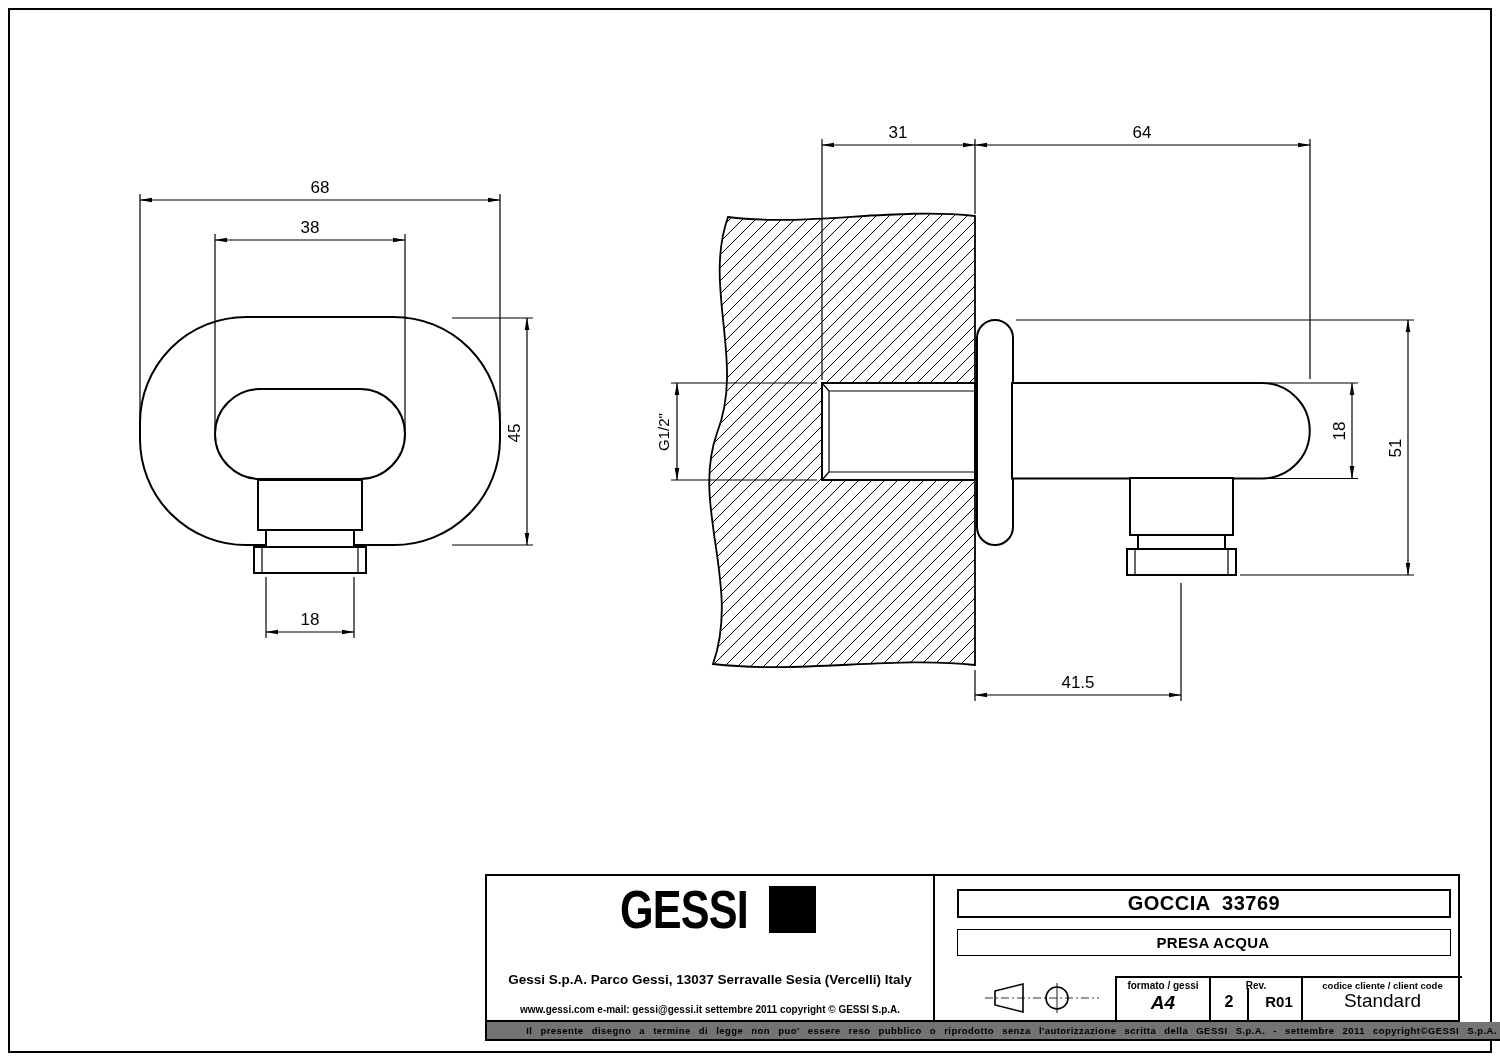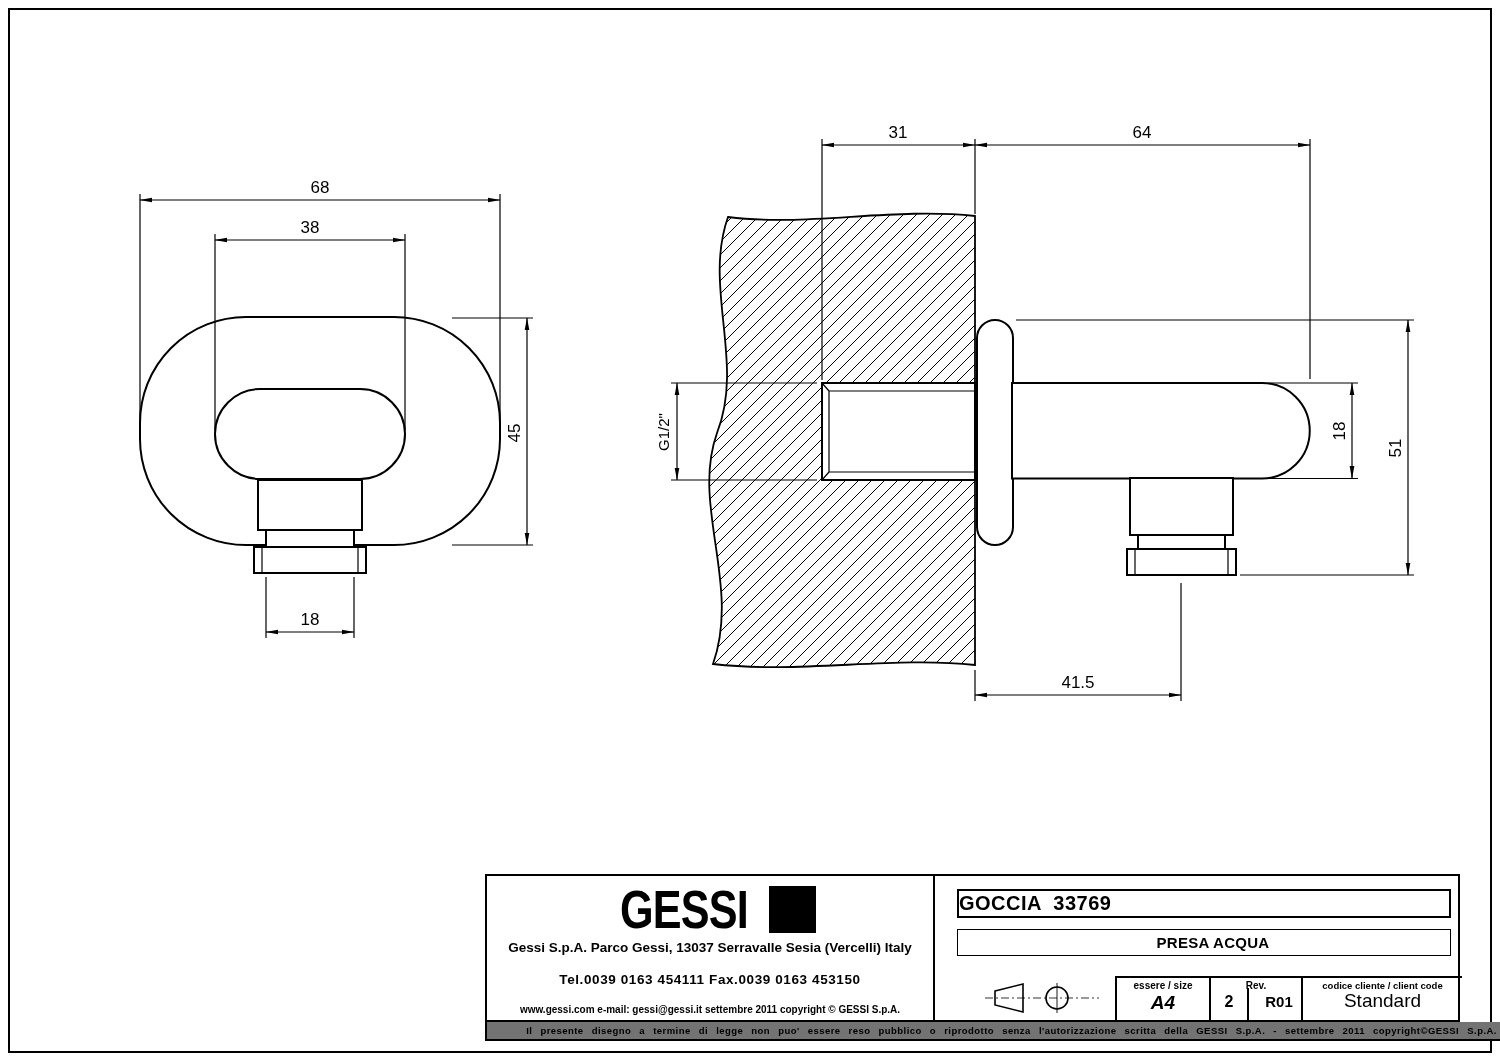--- a/index.html
+++ b/index.html
@@ -23,21 +23,21 @@
   .logo-row{display:flex;align-items:center;justify-content:center;gap:4px;margin-top:2px;}
   .logo-text{display:inline-block;font-size:54px;font-weight:bold;line-height:1;
              letter-spacing:-1px;transform:scaleX(.8);}
   .logo-square{display:inline-block;width:47px;height:47px;background:#000;}
   .addr{text-align:center;display:flex;flex-direction:column;gap:17px;width:100%;overflow:hidden;}
   .addr1{font-size:13.5px;font-weight:bold;white-space:nowrap;}
   .addr2{font-size:13.5px;font-weight:bold;white-space:nowrap;letter-spacing:.6px;}
   .addr3{font-size:10px;font-weight:bold;white-space:nowrap;}
   .tb-right{position:absolute;left:438px;top:0;right:0;bottom:0;}
   .product-box{position:absolute;left:32px;top:13px;width:494px;height:29px;border:2px solid #000;
-               box-sizing:border-box;display:flex;align-items:center;
+               box-sizing:border-box;display:flex;align-items:center;justify-content:center;
                font-size:20px;font-weight:bold;letter-spacing:.5px;white-space:pre;}
   .name-box{position:absolute;left:32px;top:53px;width:494px;height:27px;border:1.5px solid #000;
             box-sizing:border-box;display:flex;align-items:center;justify-content:center;
             font-size:15px;font-weight:bold;letter-spacing:.3px;padding-left:18px;}
   .hline{position:absolute;left:190px;top:100px;width:347px;height:2px;background:#000;}
   .vl{position:absolute;top:100px;width:2px;height:48px;background:#000;}
   .v1{left:190px;} .v2{left:284px;} .v3{left:376px;}
   .cell-label{position:absolute;font-size:10px;font-weight:bold;text-align:center;}
   .cell-value{position:absolute;text-align:center;}
   .fmt-label{left:192px;top:104px;width:92px;}
@@ -175,21 +175,20 @@
   </svg>
 
   <div class="titleblock">
     <div class="tb-left">
       <div class="logo-row">
         <span class="logo-text">GESSI</span>
         <span class="logo-square"></span>
       </div>
       <div class="addr">
         <div class="addr1">Gessi S.p.A. Parco Gessi, 13037 Serravalle Sesia (Vercelli) Italy</div>
-        <div class="addr2">Tel.0039 0163 454111 Fax.0039 0163 453150</div>
         <div class="addr3">www.gessi.com e-mail: gessi@gessi.it settembre 2011 copyright © GESSI S.p.A.</div>
       </div>
     </div>
 
     <div class="tb-right">
       <div class="product-box">
         <span>GOCCIA  33769</span>
       </div>
       <div class="name-box">
         <span>PRESA ACQUA</span>
@@ -200,21 +199,21 @@
       <div class="vl v2"></div>
       <div class="vl v3"></div>
 
       <svg class="projsym" viewBox="0 0 120 40">
         <line x1="2" y1="18" x2="116" y2="18" stroke="#000" stroke-width="0.8" stroke-dasharray="8 3 2 3"></line>
         <path d="M12,11 L40,4 L40,32 L12,25 Z" fill="none" stroke="#000" stroke-width="1.6"></path>
         <circle cx="74" cy="18" r="11" fill="none" stroke="#000" stroke-width="1.6"></circle>
         <line x1="74" y1="3" x2="74" y2="33" stroke="#000" stroke-width="0.9"></line>
       </svg>
 
-      <div class="cell-label fmt-label">essere / size</div>
+      <div class="cell-label fmt-label">formato / gessi</div>
       <div class="cell-value fmt-value">A4</div>
 
       <div class="cell-label rev-label">Rev.</div>
       <div class="rev-num">2</div>
       <div class="rev-div"></div>
       <div class="rev-code">R01</div>
 
       <div class="cell-label cc-label">codice cliente / client code</div>
       <div class="cell-value cc-value">Standard</div>
     </div>

